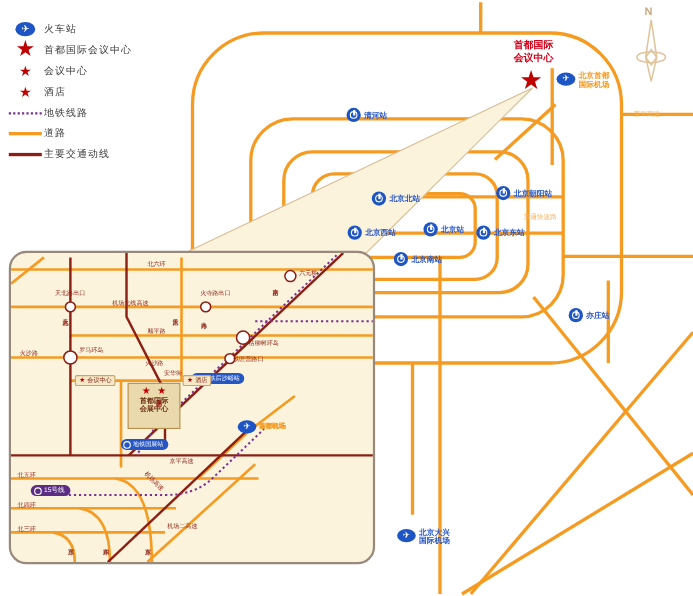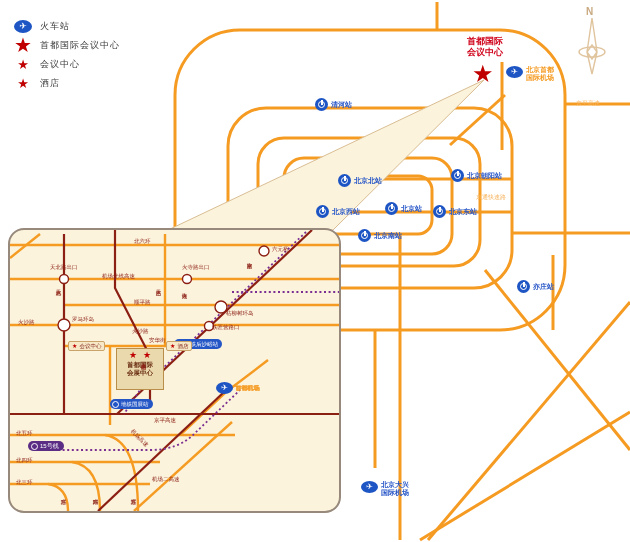--- a/index.html
+++ b/index.html
@@ -178,20 +178,38 @@
         <span class="star-icon">★</span>
       </span>
       <span class="lg-lb">会议中心</span>
     </div>
     <div class="lg-row">
       <span class="lg-ic">
         <span class="star-icon">★</span>
       </span>
       <span class="lg-lb">酒店</span>
     </div>
+    <div class="lg-row">
+      <span class="lg-ic">
+        <span class="metro-line-swatch"></span>
+      </span>
+      <span class="lg-lb">地铁线路</span>
+    </div>
+    <div class="lg-row">
+      <span class="lg-ic">
+        <span class="road-swatch"></span>
+      </span>
+      <span class="lg-lb">道路</span>
+    </div>
+    <div class="lg-row">
+      <span class="lg-ic">
+        <span class="route-swatch"></span>
+      </span>
+      <span class="lg-lb">主要交通动线</span>
+    </div>
   </div>
 
 <div class="abs" id="inset">
   <svg width="329" height="281">
     <g class="road-o2">
       <path d="M0,15 H333"></path>
       <path d="M0,49 H333"></path>
       <path d="M54,75 H333"></path>
       <path d="M0,95 H333"></path>
       <path d="M54,116 H210"></path>

